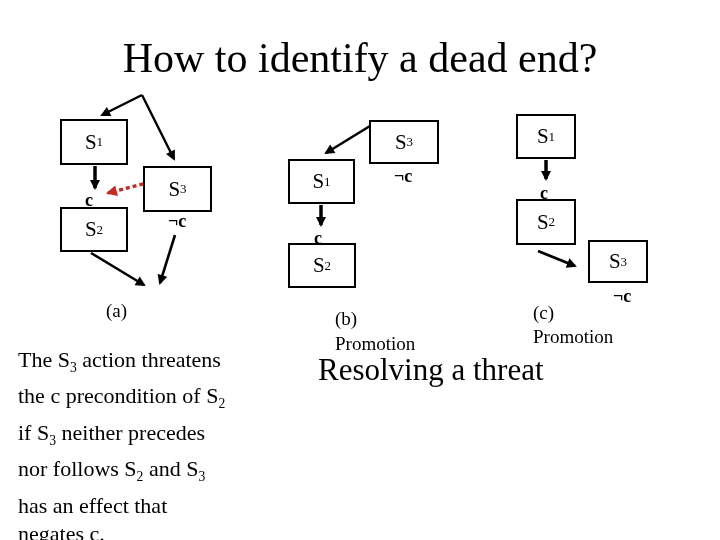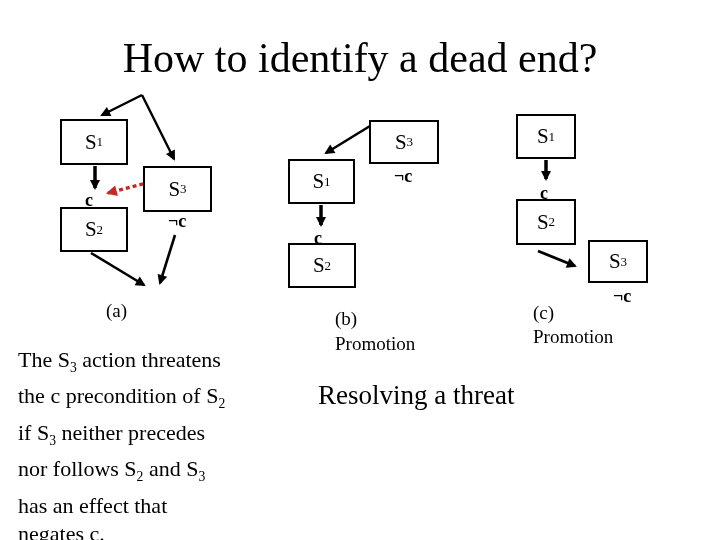--- a/index.html
+++ b/index.html
@@ -41,22 +41,22 @@
   }
   .expl{
     position:absolute;
     left:18px; top:346px;
     width:270px;
     font-size:22px;
     line-height:28px;
   }
   .resolving{
     position:absolute;
-    left:318px; top:380px;
-    font-size:27px;
+    left:318px; top:352px;
+    font-size:31px;
   }
   svg.overlay{
     position:absolute; left:0; top:0;
     pointer-events:none;
   }
 </style>
 </head>
 <body>
 
 <div class="slide">

